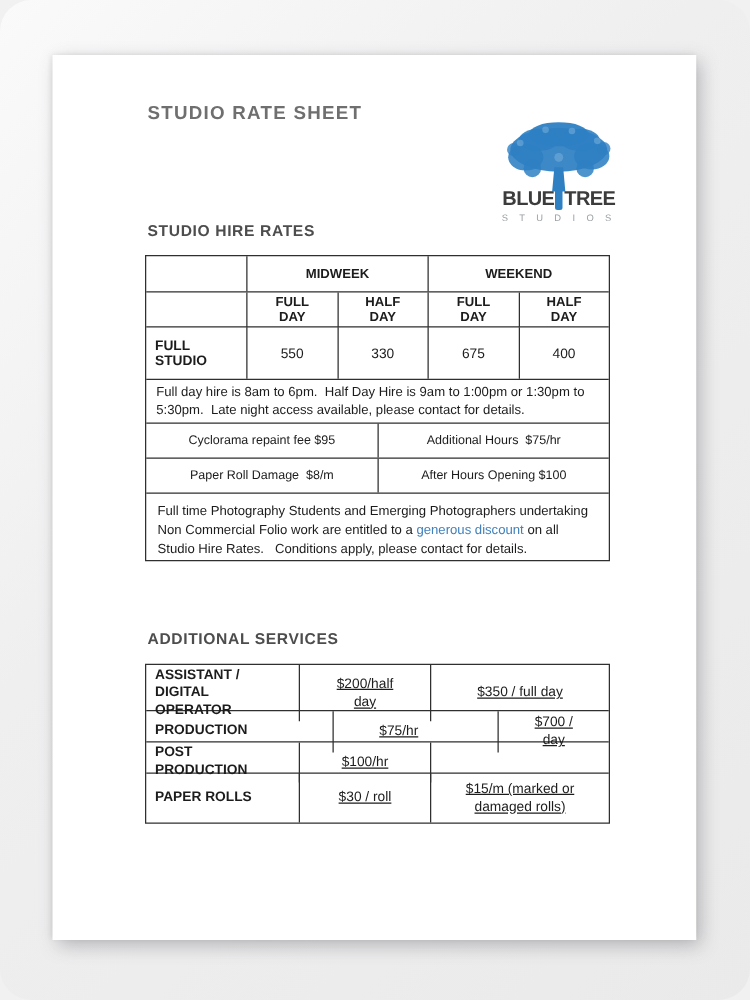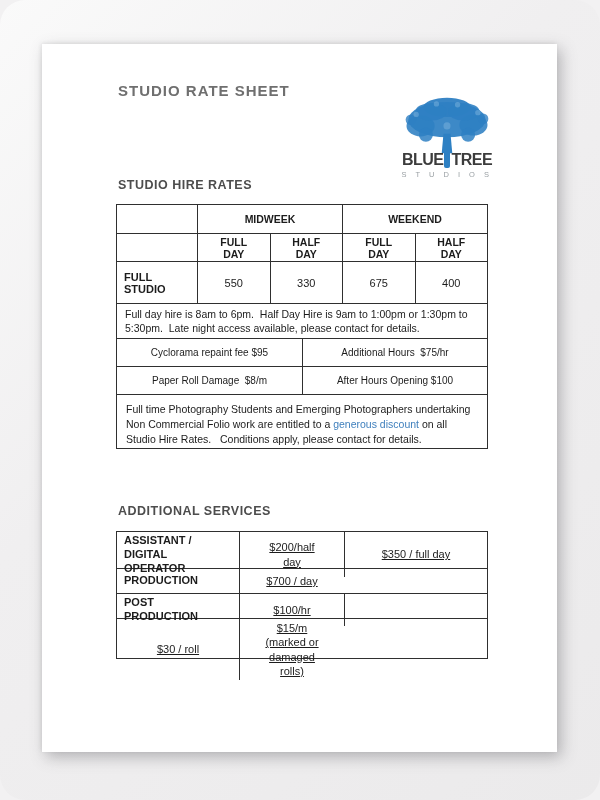--- a/index.html
+++ b/index.html
@@ -61,21 +61,21 @@
   }
   .fee-cell { font-size:10px; white-space:pre-wrap; }
   .para-cell {
     display:block; font-size:10.5px; line-height:1.45; color:#1c1c1c; text-align:left;
     padding:7px 9px; white-space:pre-wrap;
   }
   .link { color:#4080bd; cursor:pointer; }
 
   
   .cols-add { grid-template-columns:122px 105px 1fr; }
-  .r-a1 { height:36px; } .r-a2 { height:25px; } .r-a3 { height:25px; } .r-a4 { height:40px; }
+  .r-a1 { height:36px; } .r-a2 { height:25px;gap:27px; } .r-a3 { height:25px; } .r-a4 { height:40px; }
   .lbl2 { font-size:11px; font-weight:bold; justify-content:flex-start; text-align:left;
           padding-left:7px; line-height:1.25; }
   .val2 { font-size:11px; line-height:1.3;text-decoration:underline; }
 </style>
 </head>
 <body>
 
 <div class="canvas">
   <div class="page">
 
@@ -153,27 +153,29 @@
     <div class="section-heading sh-add">ADDITIONAL SERVICES</div>
 
     <div class="tbl tbl2">
       <div class="row cols-add r-a1">
         <div class="c lbl2">ASSISTANT / DIGITAL OPERATOR</div>
         <div class="c val2">$200/half day</div>
         <div class="c val2">$350 / full day</div>
       </div>
       <div class="row cols-add r-a2">
         <div class="c lbl2">PRODUCTION</div>
+        <div class="c val2">$75/hr</div>
         <div class="c val2">$700 / day</div>
       </div>
       <div class="row cols-add r-a3">
         <div class="c lbl2">POST PRODUCTION</div>
         <div class="c val2">$100/hr</div>
         <div class="c val2"></div>
       </div>
       <div class="row cols-add r-a4">
+        <div class="c lbl2">PAPER ROLLS</div>
         <div class="c val2">$30 / roll</div>
         <div class="c val2">$15/m (marked or damaged rolls)</div>
       </div>
     </div>
 
   </div>
 </div>
 
 </body></html>

